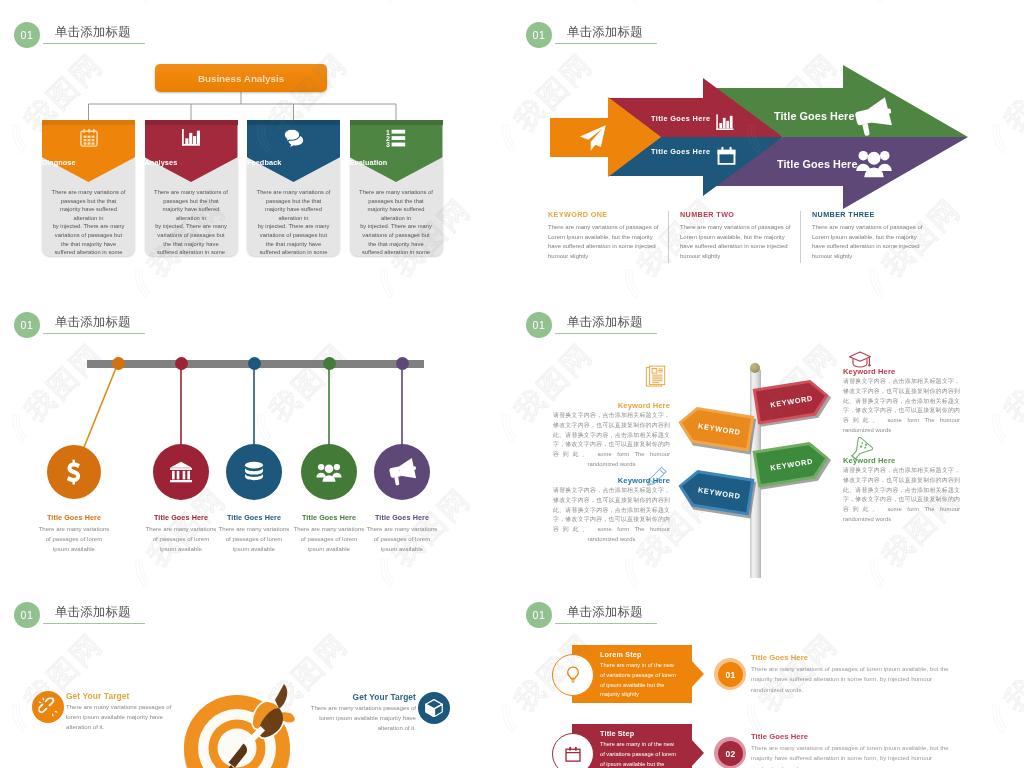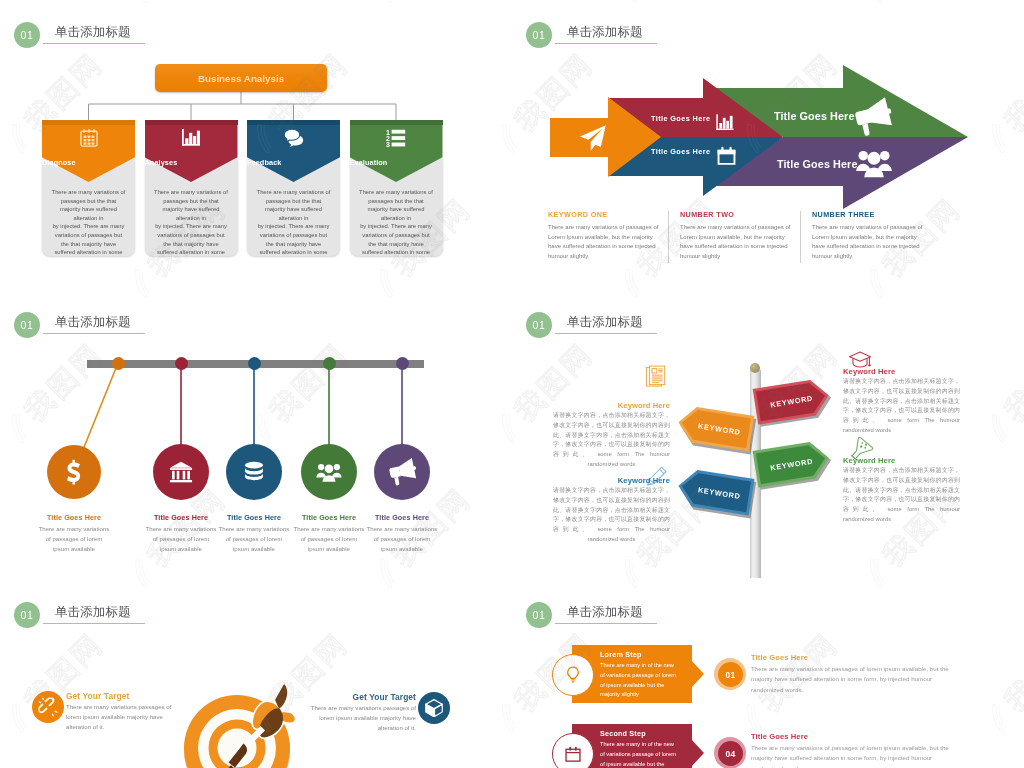--- a/index.html
+++ b/index.html
@@ -582,40 +582,40 @@
       <span>01</span>
     </div>
 <div class="bdgt" style="left:239px;top:73px;color:#e0a63e">Title Goes Here</div>
 <div class="bdgb" style="left:239px;top:84px;width:210px">There are many variations of passages of lorem ipsum available, but the
 majority have suffered alteration in some form, by injected humour
 randomized words.</div>
 <div class="stbox" style="left:60px;top:144px;width:120px;height:58px;background:#a32a3c"></div>
 <svg style="position:absolute;left:179px;top:159px" width="14" height="28" viewBox="0 0 14 28">
       <path d="M0 0 L13 14 L0 28 Z" fill="#a32a3c"></path>
     </svg>
-<div class="stt" style="left:88px;top:149px">Second Step</div>
+<div class="stt" style="left:88px;top:149px">Title Step</div>
 <div class="stb" style="left:88px;top:160px;width:94px">There are many  in of the new
 of  variations passage of lorem
 of ipsum available but the
 majority slightly</div>
 <div class="stcirc" style="left:40px;top:153px;border-color:#a32a3c">
   <div style="position:absolute;left:50%;top:50%;transform:translate(-50%,-50%);display:flex">
         <svg viewBox="0 0 24 24" width="19" height="19">
  <g fill="none" stroke="#a32a3c" stroke-width="1.7">
             <rect x="3.2" y="6.0" width="17.6" height="15.0"></rect>
             <path d="M3.2 10.2h17.6"></path>
           </g>
  <rect x="7.2" y="2.8" width="2.4" height="5.0" rx="1.2" fill="#a32a3c"></rect>
  <rect x="14.4" y="2.8" width="2.4" height="5.0" rx="1.2" fill="#a32a3c"></rect>
 </svg>
       </div>
     </div>
 <div class="bdgring" style="left:202px;top:157px;background:#dd94a3"></div>
 <div class="bdg" style="left:206px;top:161px;background:#a32a3c">
-      <span>04</span>
+      <span>02</span>
     </div>
 <div class="bdgt" style="left:239px;top:152px;color:#c0394b">Title Goes Here</div>
 <div class="bdgb" style="left:239px;top:163px;width:210px">There are many variations of passages of lorem ipsum available, but the
 majority have suffered alteration in some form, by injected humour
 randomized words.</div>
 </div>
 
 <div class="wm">
 
 <div class="wmi" style="left:135px;top:-20px">

